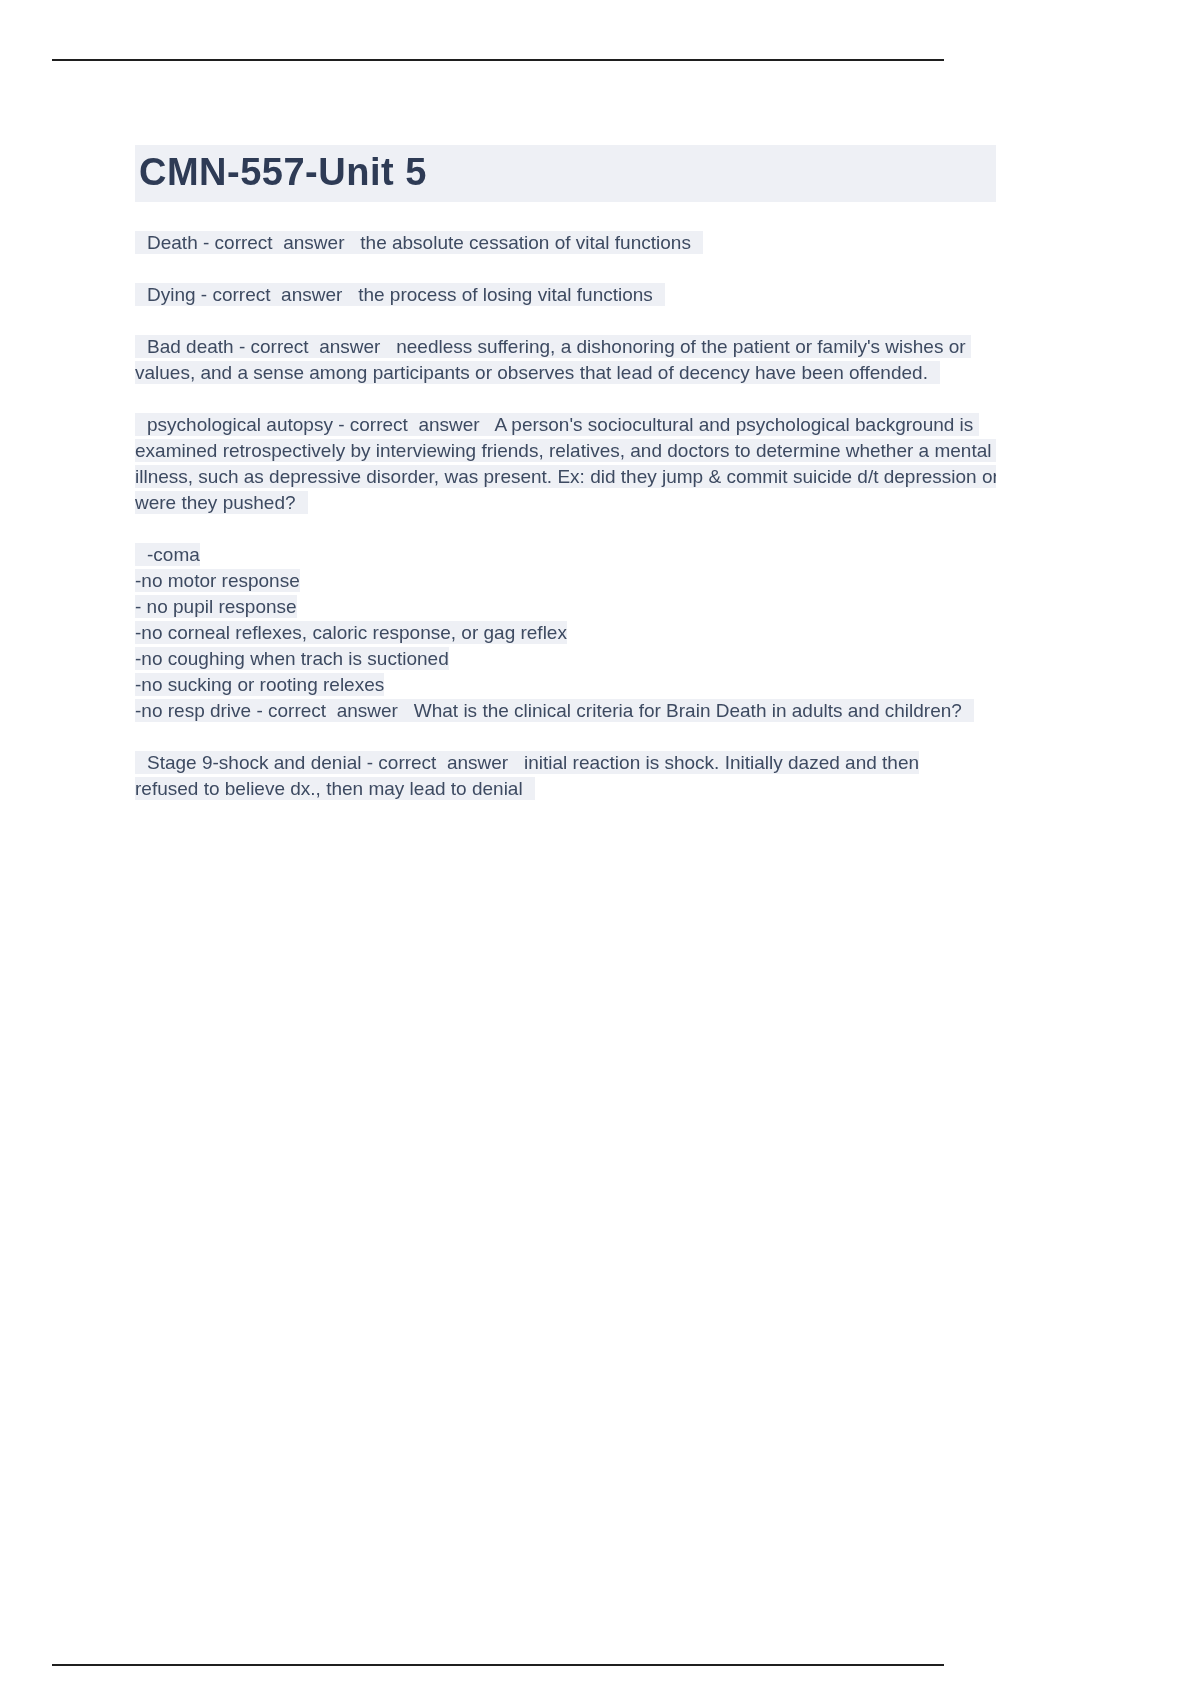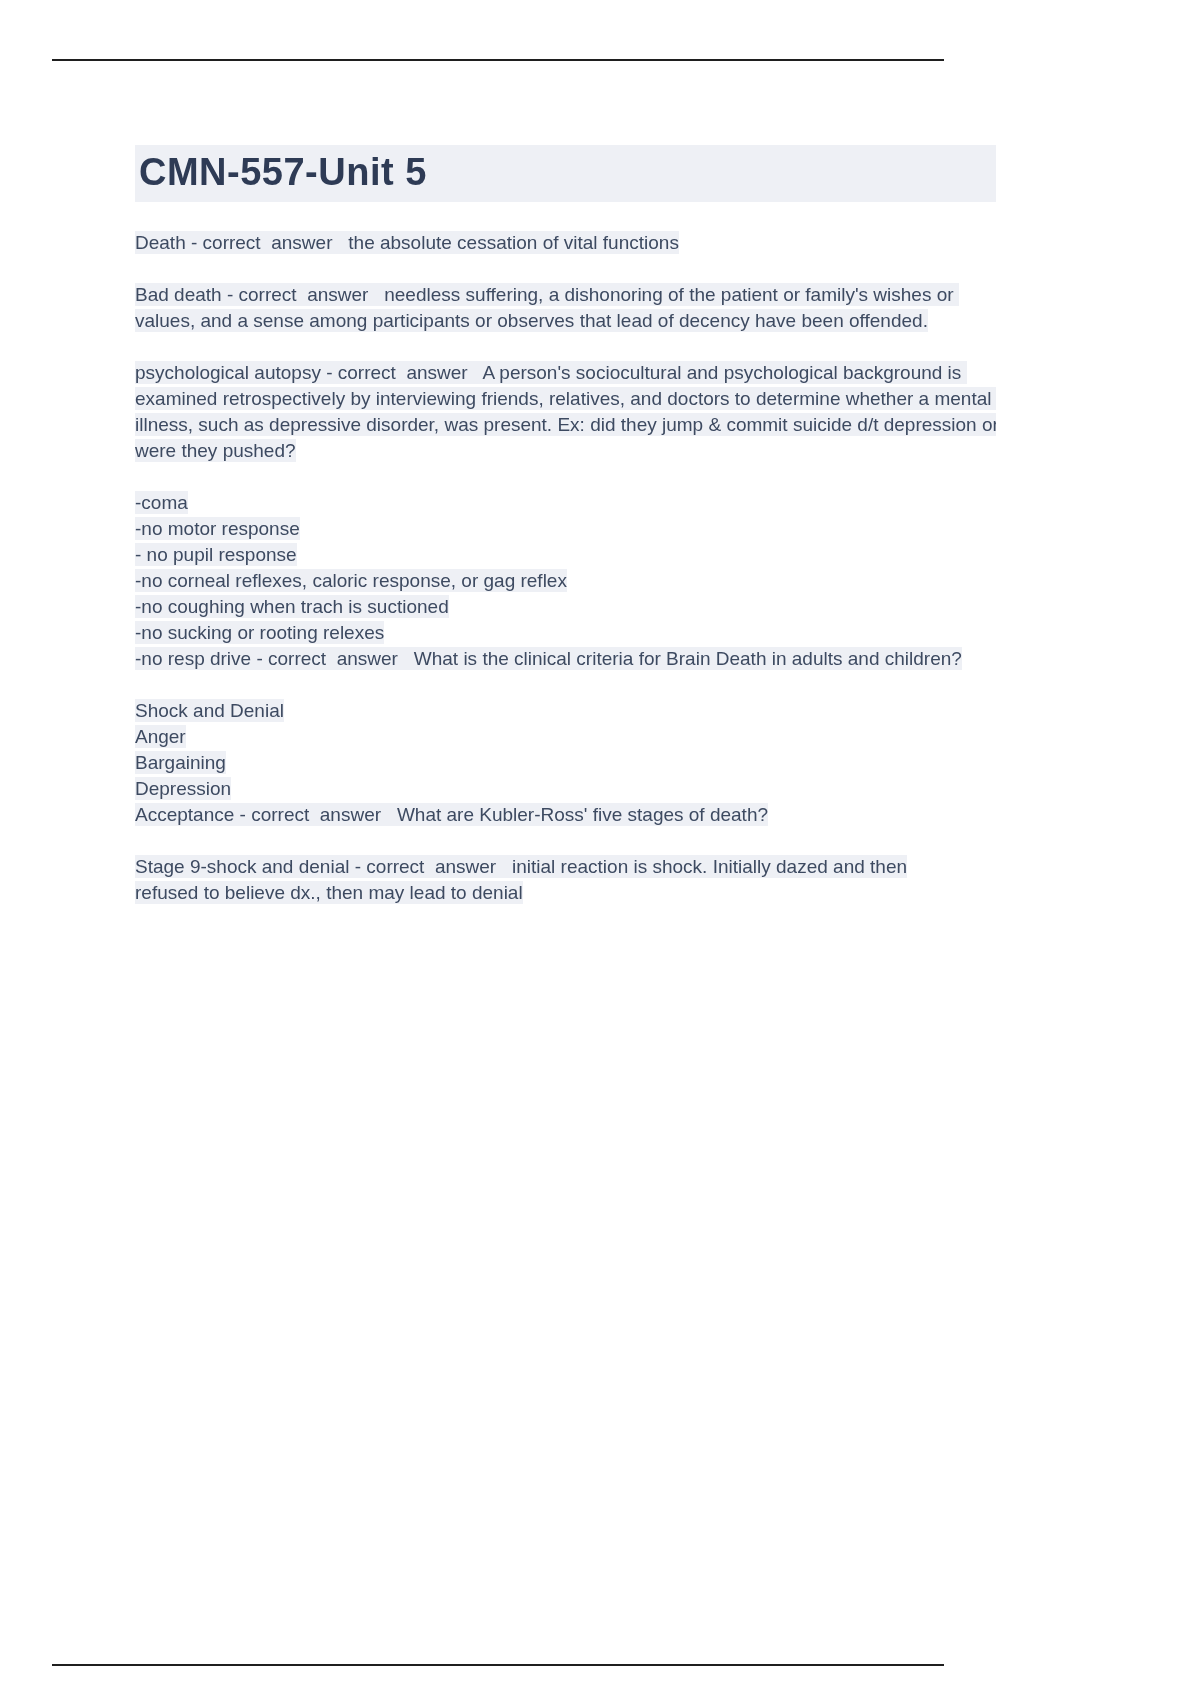--- a/index.html
+++ b/index.html
@@ -41,53 +41,49 @@
   }
   .para {
     font-size: 19px;
     line-height: 26px;
     color: #3d4a61;
     margin-bottom: 26px;
   }
   .hl {
     background: #eef0f5;
     white-space: pre-wrap;
-    padding: 1px 0;
+    padding: 1px 12px;
   }
 </style>
 </head>
 <body>
 
 <div class="page">
   <div class="rule top"></div>
 
   <div class="content">
     <h1 class="title">CMN-557-Unit 5</h1>
 
     <p class="para"><span class="hl">Death - correct  answer   the absolute cessation of vital functions</span></p>
 
+    <p class="para"><span class="hl">Dying - correct  answer   the process of losing vital functions</span></p>
 
 
     <p class="para"><span class="hl">Bad death - correct  answer   needless suffering, a dishonoring of the patient or family's wishes or values, and a sense among participants or observes that lead of decency have been offended.</span></p>
 
     <p class="para"><span class="hl">psychological autopsy - correct  answer   A person's sociocultural and psychological background is examined retrospectively by interviewing friends, relatives, and doctors to determine whether a mental illness, such as depressive disorder, was present. Ex: did they jump &amp; commit suicide d/t depression or were they pushed?</span></p>
 
     <p class="para"><span class="hl">-coma
 -no motor response
 - no pupil response
 -no corneal reflexes, caloric response, or gag reflex
 -no coughing when trach is suctioned
 -no sucking or rooting relexes
 -no resp drive - correct  answer   What is the clinical criteria for Brain Death in adults and children?</span></p>
 
-    <p class="para"><span class="hl">Shock and Denial
-Anger
-Bargaining
-Depression
-Acceptance - correct  answer   What are Kubler-Ross' five stages of death?</span></p>
 
     <p class="para"><span class="hl">Stage 9-shock and denial - correct  answer   initial reaction is shock. Initially dazed and then
 refused to believe dx., then may lead to denial</span></p>
 
 
   </div>
 
   <div class="rule bottom"></div>
 </div>
 

